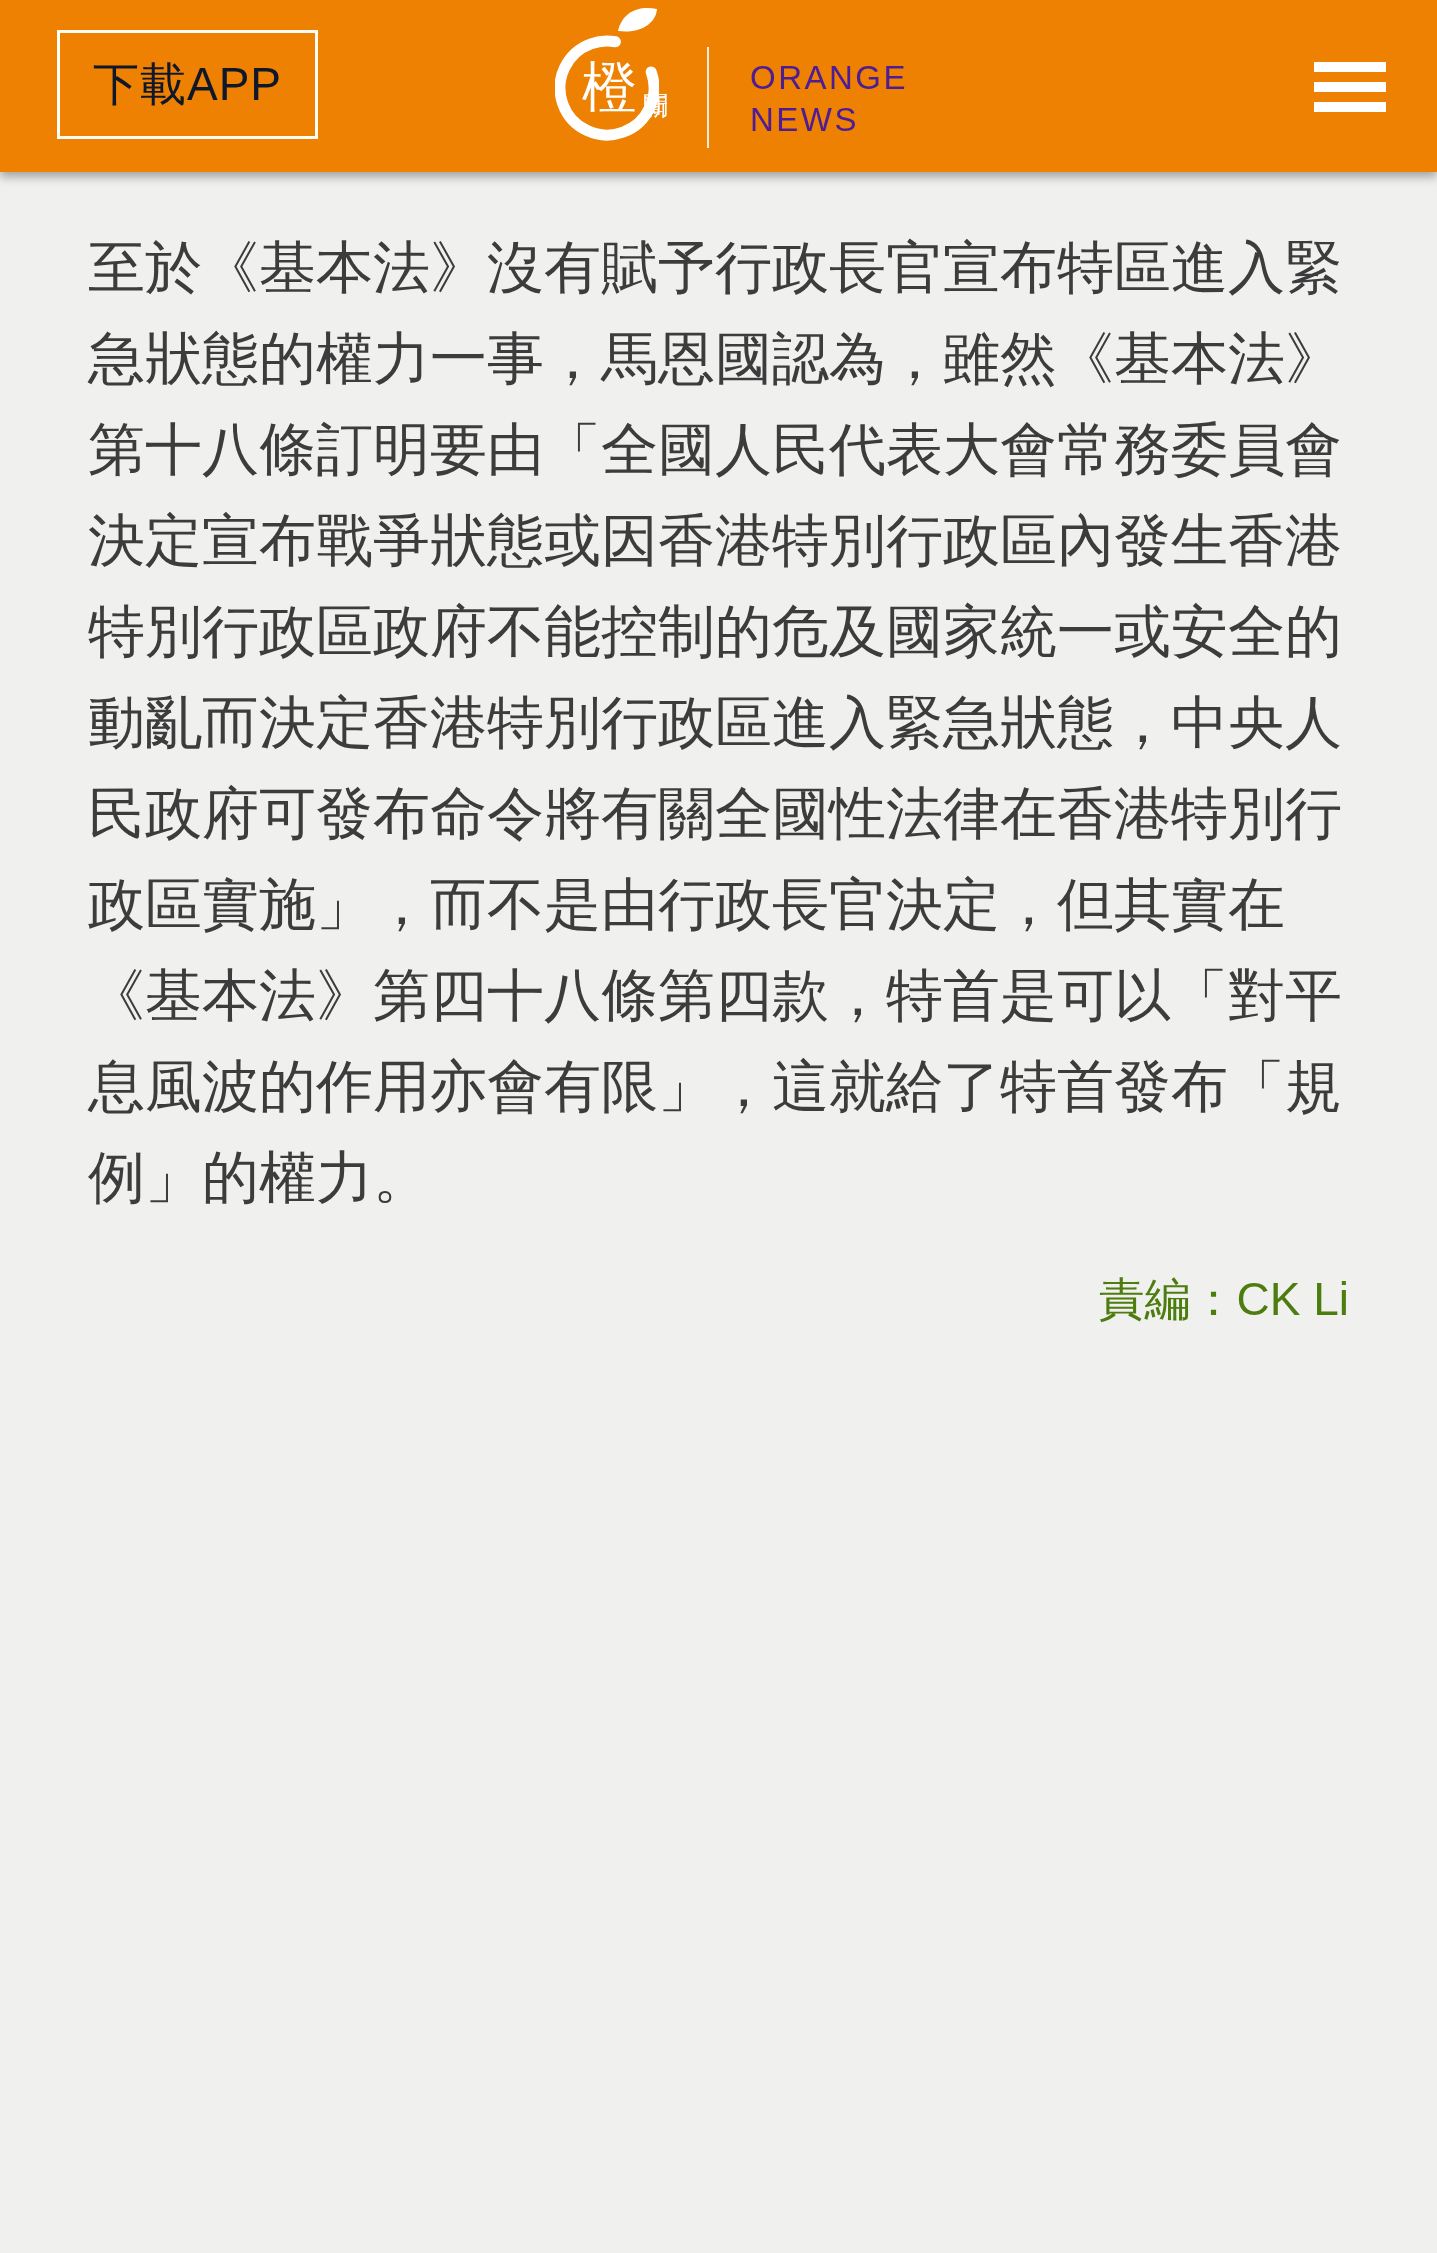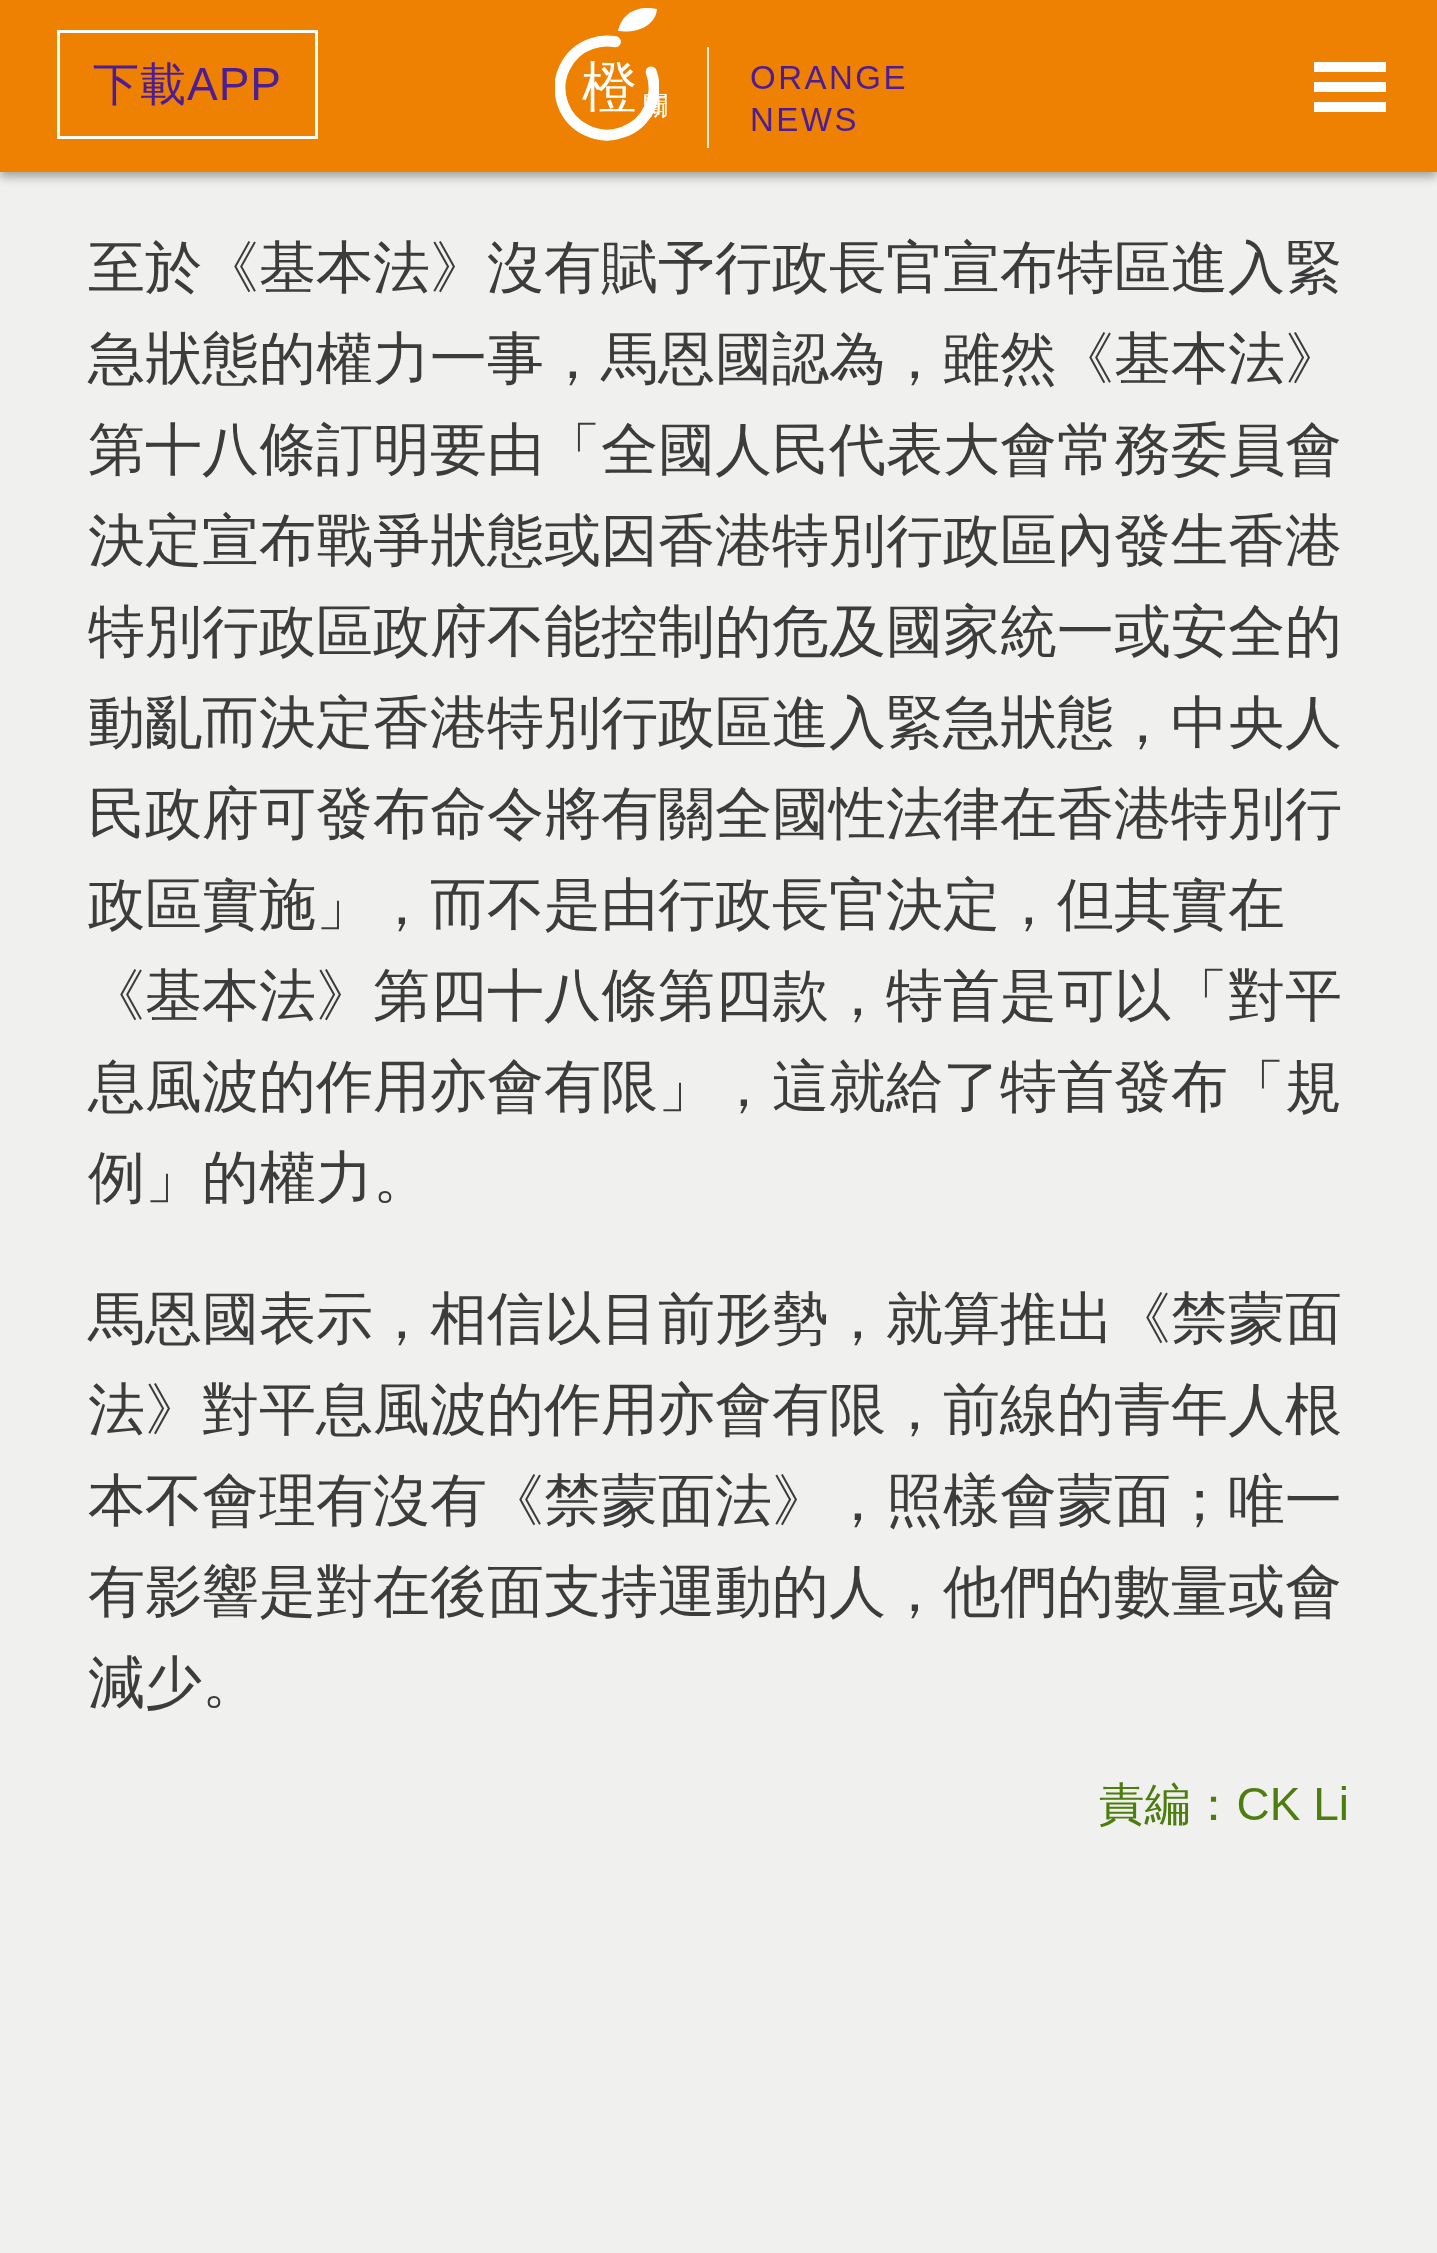--- a/index.html
+++ b/index.html
@@ -20,21 +20,21 @@
     background: #EE8002;
     box-shadow: 0 5px 9px rgba(0,0,0,0.32);
     z-index: 2;
   }
   .dl-btn {
     position: absolute;
     left: 57px; top: 30px;
     width: 261px; height: 109px;
     background: transparent;
     border: 3px solid #FFFEF6;
-    color: #4c1d95;
+    color: #0f172a;
     font-family: "Liberation Sans", "DejaVu Sans", sans-serif;
     font-size: 46px;
     letter-spacing: 1px;
     display: flex; align-items: center; justify-content: center;
     cursor: pointer;
     padding: 0;
   }
   .logo {
     position: absolute; left: 548px; top: 0;
     width: 360px; height: 172px;
@@ -124,15 +124,14 @@
   <button class="menu-btn" aria-label="menu">
     <span class="bar"></span>
     <span class="bar"></span>
     <span class="bar"></span>
   </button>
 
 </header>
 
 <main class="article">
   <p>至於《基本法》沒有賦予行政長官宣布特區進入緊急狀態的權力一事，馬恩國認為，雖然《基本法》第十八條訂明要由「全國人民代表大會常務委員會決定宣布戰爭狀態或因香港特別行政區內發生香港特別行政區政府不能控制的危及國家統一或安全的動亂而決定香港特別行政區進入緊急狀態，中央人民政府可發布命令將有關全國性法律在香港特別行政區實施」，而不是由行政長官決定，但其實在《基本法》第四十八條第四款，特首是可以「對平息風波的作用亦會有限」，這就給了特首發布「規例」的權力。</p>
-  <p>馬恩國表示，相信以目前形勢，就算推出《禁蒙面法》對平息風波的作用亦會有限，前線的青年人根本不會理有沒有《禁蒙面法》，照樣會蒙面；唯一有影響是對在後面支持運動的人，他們的數量或會減少。</p>
   <div class="editor-credit">責編：CK Li</div>
 </main>
 
 </body></html>

